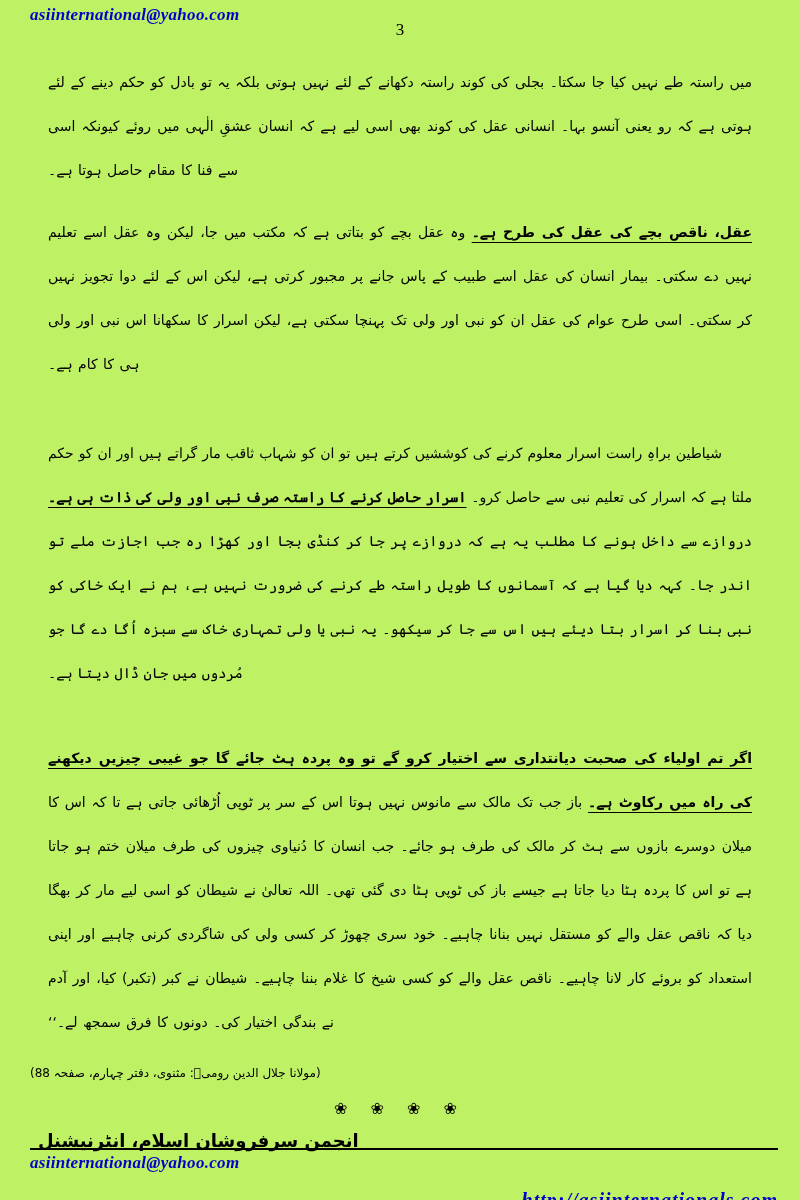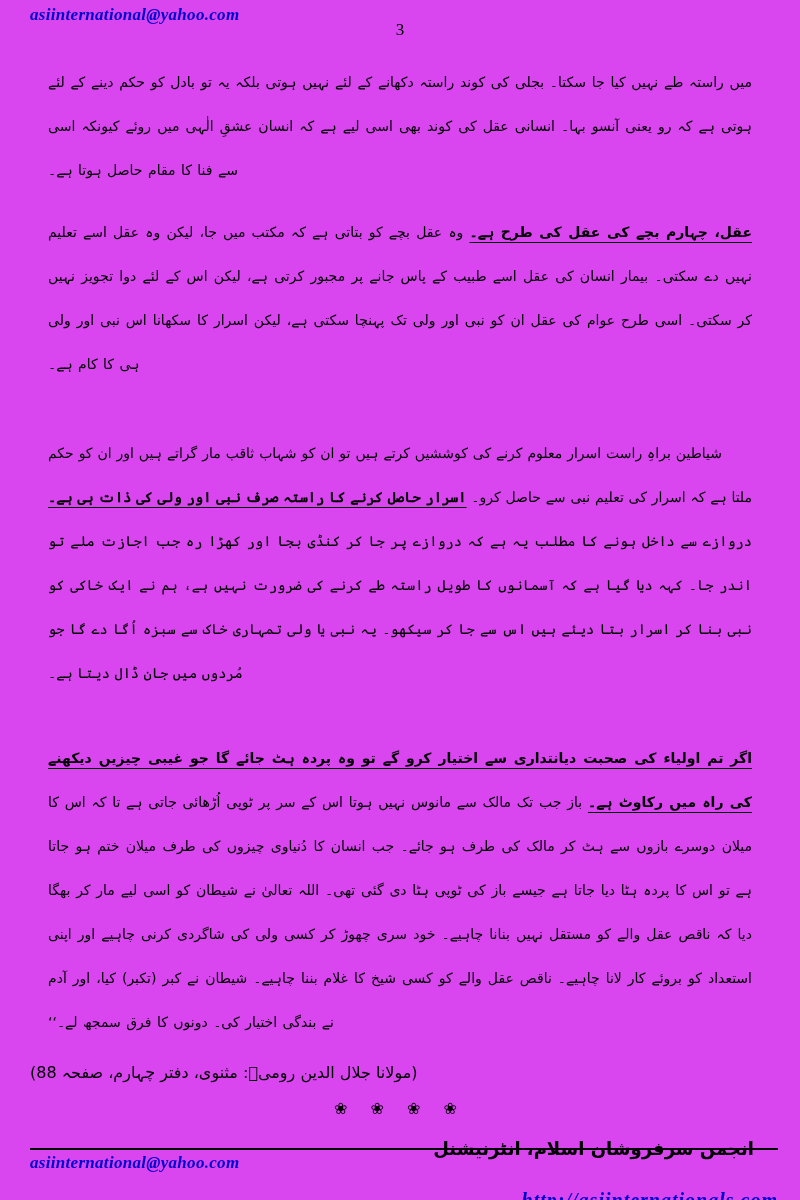--- a/index.html
+++ b/index.html
@@ -1,21 +1,21 @@
 <!DOCTYPE html>
 <html><head>
 <meta charset="utf-8">
 <style>
   html, body { margin: 0; padding: 0; background: #e8e8e8; }
   .page {
     position: relative;
     width: 800px;
     height: 1200px;
     margin: 0 auto;
-    background: #d946ef;
+    background: #bef264;
     overflow: hidden;
     font-family: "DejaVu Sans", sans-serif;
     color: #000;
   }
   .header-email {
     position: absolute;
     top: 5px;
     left: 30px;
     font-family: "Liberation Serif", serif;
     font-style: italic;
@@ -56,39 +56,39 @@
   .para.p3 { margin-bottom: 40px; text-indent: 30px; font-family: Liberation Serif, serif; }
   .para.p4 { margin-bottom: 12px; }
   .bu {
     font-weight: bold;
     text-decoration: underline;
     text-underline-offset: 5px;
   }
   .attribution {
     direction: rtl;
     text-align: left;
-    font-size: 16px;
+    font-size: 12px;
     line-height: 34px;
     margin: 0 0 8px 0;
   }
   .stars {
     text-align: center;
     font-size: 16px;
     letter-spacing: 9px;
     line-height: 22px;
     margin: 0 0 4px 0;
     color: #000;
   }
   .organization {
     direction: rtl;
-    text-align: right;
+    text-align: left;
     font-weight: bold;
     font-size: 18px;
     line-height: 26px;
-    margin: 16px;
+    margin: 8px;
   }
   .footer-rule {
     position: absolute;
     left: 30px;
     right: 22px;
     top: 1148px;
     border-top: 2px solid #000;
   }
   .footer-email {
     position: absolute;
@@ -121,21 +121,21 @@
 <div class="page">
 
   <a class="header-email">asiinternational@yahoo.com</a>
 
   <div class="page-number">3</div>
 
   <div class="content">
 
     <p class="para p1"><span>میں راستہ طے نہیں کیا جا سکتا۔ بجلی کی کوند راستہ دکھانے کے لئے نہیں ہوتی بلکہ یہ تو بادل کو حکم دینے کے لئے ہوتی ہے کہ رو یعنی آنسو بہا۔ انسانی عقل کی کوند بھی اسی لیے ہے کہ انسان عشقِ الٰہی میں روئے کیونکہ اسی سے فنا کا مقام حاصل ہوتا ہے۔</span></p>
 
-    <p class="para p2"><span class="bu">عقل، چہارم بچے کی عقل کی طرح ہے۔</span><span> وہ عقل بچے کو بتاتی ہے کہ مکتب میں جا، لیکن وہ عقل اسے تعلیم نہیں دے سکتی۔ بیمار انسان کی عقل اسے طبیب کے پاس جانے پر مجبور کرتی ہے، لیکن اس کے لئے دوا تجویز نہیں کر سکتی۔ اسی طرح عوام کی عقل ان کو نبی اور ولی تک پہنچا سکتی ہے، لیکن اسرار کا سکھانا اس نبی اور ولی ہی کا کام ہے۔</span></p>
+    <p class="para p2"><span class="bu">عقل، ناقص بچے کی عقل کی طرح ہے۔</span><span> وہ عقل بچے کو بتاتی ہے کہ مکتب میں جا، لیکن وہ عقل اسے تعلیم نہیں دے سکتی۔ بیمار انسان کی عقل اسے طبیب کے پاس جانے پر مجبور کرتی ہے، لیکن اس کے لئے دوا تجویز نہیں کر سکتی۔ اسی طرح عوام کی عقل ان کو نبی اور ولی تک پہنچا سکتی ہے، لیکن اسرار کا سکھانا اس نبی اور ولی ہی کا کام ہے۔</span></p>
 
     <p class="para p3"><span>شیاطین براہِ راست اسرار معلوم کرنے کی کوششیں کرتے ہیں تو ان کو شہاب ثاقب مار گراتے ہیں اور ان کو حکم ملتا ہے کہ اسرار کی تعلیم نبی سے حاصل کرو۔ </span><span class="bu">اسرار حاصل کرنے کا راستہ صرف نبی اور ولی کی ذات ہی ہے۔</span><span> دروازے سے داخل ہونے کا مطلب یہ ہے کہ دروازے پر جا کر کنڈی بجا اور کھڑا رہ جب اجازت ملے تو اندر جا۔ کہہ دیا گیا ہے کہ آسمانوں کا طویل راستہ طے کرنے کی ضرورت نہیں ہے، ہم نے ایک خاکی کو نبی بنا کر اسرار بتا دیئے ہیں اس سے جا کر سیکھو۔ یہ نبی یا ولی تمہاری خاک سے سبزہ اُگا دے گا جو مُردوں میں جان ڈال دیتا ہے۔</span></p>
 
     <p class="para p4"><span class="bu">اگر تم اولیاء کی صحبت دیانتداری سے اختیار کرو گے تو وہ پردہ ہٹ جائے گا جو غیبی چیزیں دیکھنے کی راہ میں رکاوٹ ہے۔</span><span> باز جب تک مالک سے مانوس نہیں ہوتا اس کے سر پر ٹوپی اُڑھائی جاتی ہے تا کہ اس کا میلان دوسرے بازوں سے ہٹ کر مالک کی طرف ہو جائے۔ جب انسان کا دُنیاوی چیزوں کی طرف میلان ختم ہو جاتا ہے تو اس کا پردہ ہٹا دیا جاتا ہے جیسے باز کی ٹوپی ہٹا دی گئی تھی۔ اللہ تعالیٰ نے شیطان کو اسی لیے مار کر بھگا دیا کہ ناقص عقل والے کو مستقل نہیں بنانا چاہیے۔ خود سری چھوڑ کر کسی ولی کی شاگردی کرنی چاہیے اور اپنی استعداد کو بروئے کار لانا چاہیے۔ ناقص عقل والے کو کسی شیخ کا غلام بننا چاہیے۔ شیطان نے کبر (تکبر) کیا،  اور آدم نے بندگی اختیار کی۔ دونوں کا فرق سمجھ لے۔‘‘</span></p>
 
     <p class="attribution">(مولانا جلال الدین رومیؒ: مثنوی، دفتر چہارم، صفحہ 88)</p>
 
     <div class="stars">❀ ❀ ❀ ❀</div>
 
     <div class="organization">انجمن سرفروشان اسلام، انٹرنیشنل</div>

